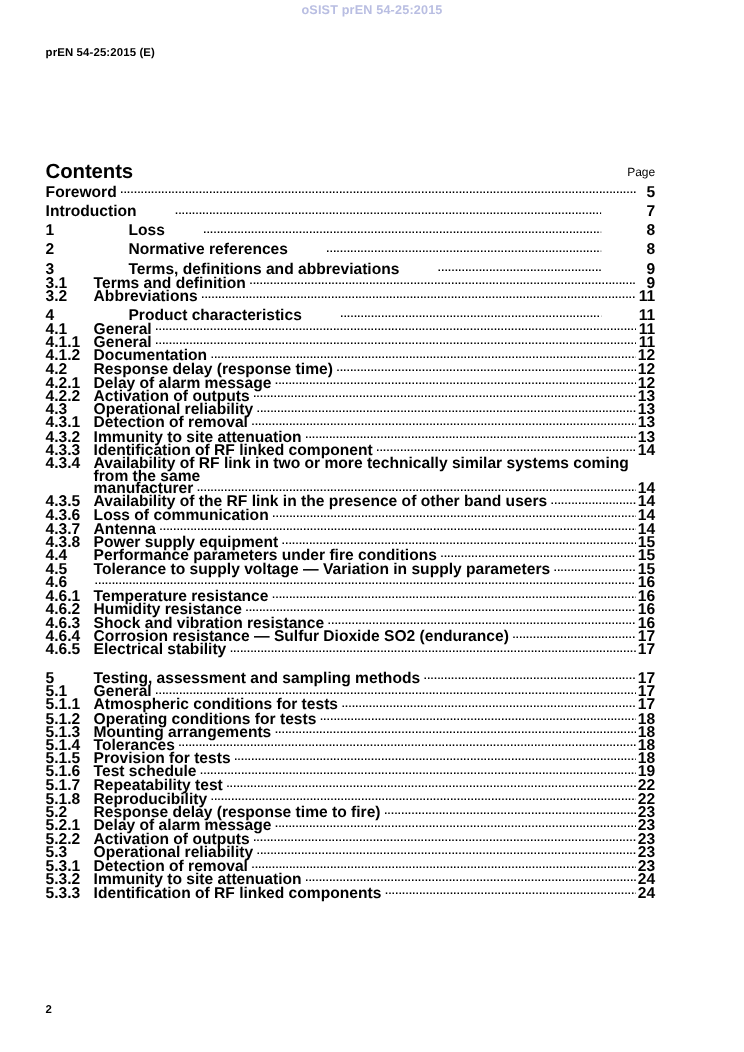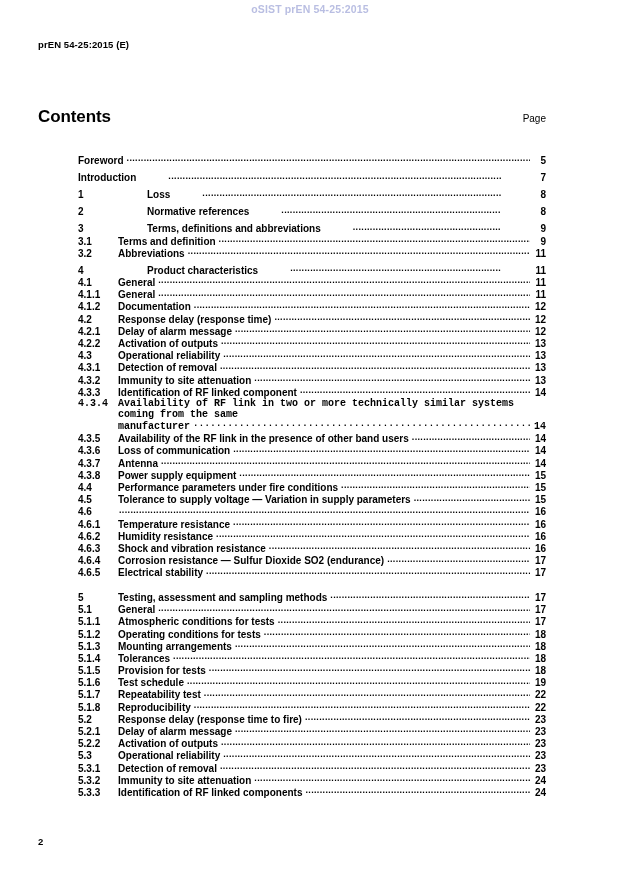--- a/index.html
+++ b/index.html
@@ -43,21 +43,21 @@
     top: 39px;
     left: 38px;
     font-size: 9.5px;
     font-weight: bold;
     letter-spacing: 0.1px;
   }
 
   
   .title-row {
     position: absolute;
-    top: 108px;
+    top: 134px;
     left: 38px;
     width: 508px;
     display: flex;
     align-items: flex-end;
     justify-content: space-between;
   }
   .contents-title {
     font-size: 17px;
     font-weight: bold;
     letter-spacing: -0.1px;
@@ -74,25 +74,24 @@
   .toc {
     position: absolute;
     top: 155px;
     left: 38px;
     width: 508px;
   }
 
   .toc-entry {
     display: flex;
     align-items: baseline;
-    font-size: 10px;
+    font-size: 13px;
     font-weight: bold;
     line-height: 10.6px;
     white-space: nowrap;
-    margin-left: 40px;
   }
   .gap-md { margin-top: 5.5px; gap: 29px; }
   .gap-sm { margin-top: 0.6px; }
   .gap-none { margin-top: 0; }
   .gap-block { margin-top: 13px; }
 
   .num {
     flex: 0 0 auto;
     width: 40px;
     font-weight: bold;
@@ -129,21 +128,20 @@
     flex: 0 0 auto;
     width: 15px;
     text-align: right;
     font-weight: bold;
   }
 
   
   .toc-entry.wrap {
     display: block;
     white-space: normal;
-    font-family: Liberation Mono, monospace;
   }
   .toc-entry.wrap .line1 {
     display: flex;
     align-items: baseline;
   }
   .toc-entry.wrap .line1 .num { width: 40px; }
   .toc-entry.wrap .line1 .label { flex: 1 1 auto; white-space: normal; }
   .toc-entry.wrap .line2 {
     display: flex;
     align-items: baseline;

